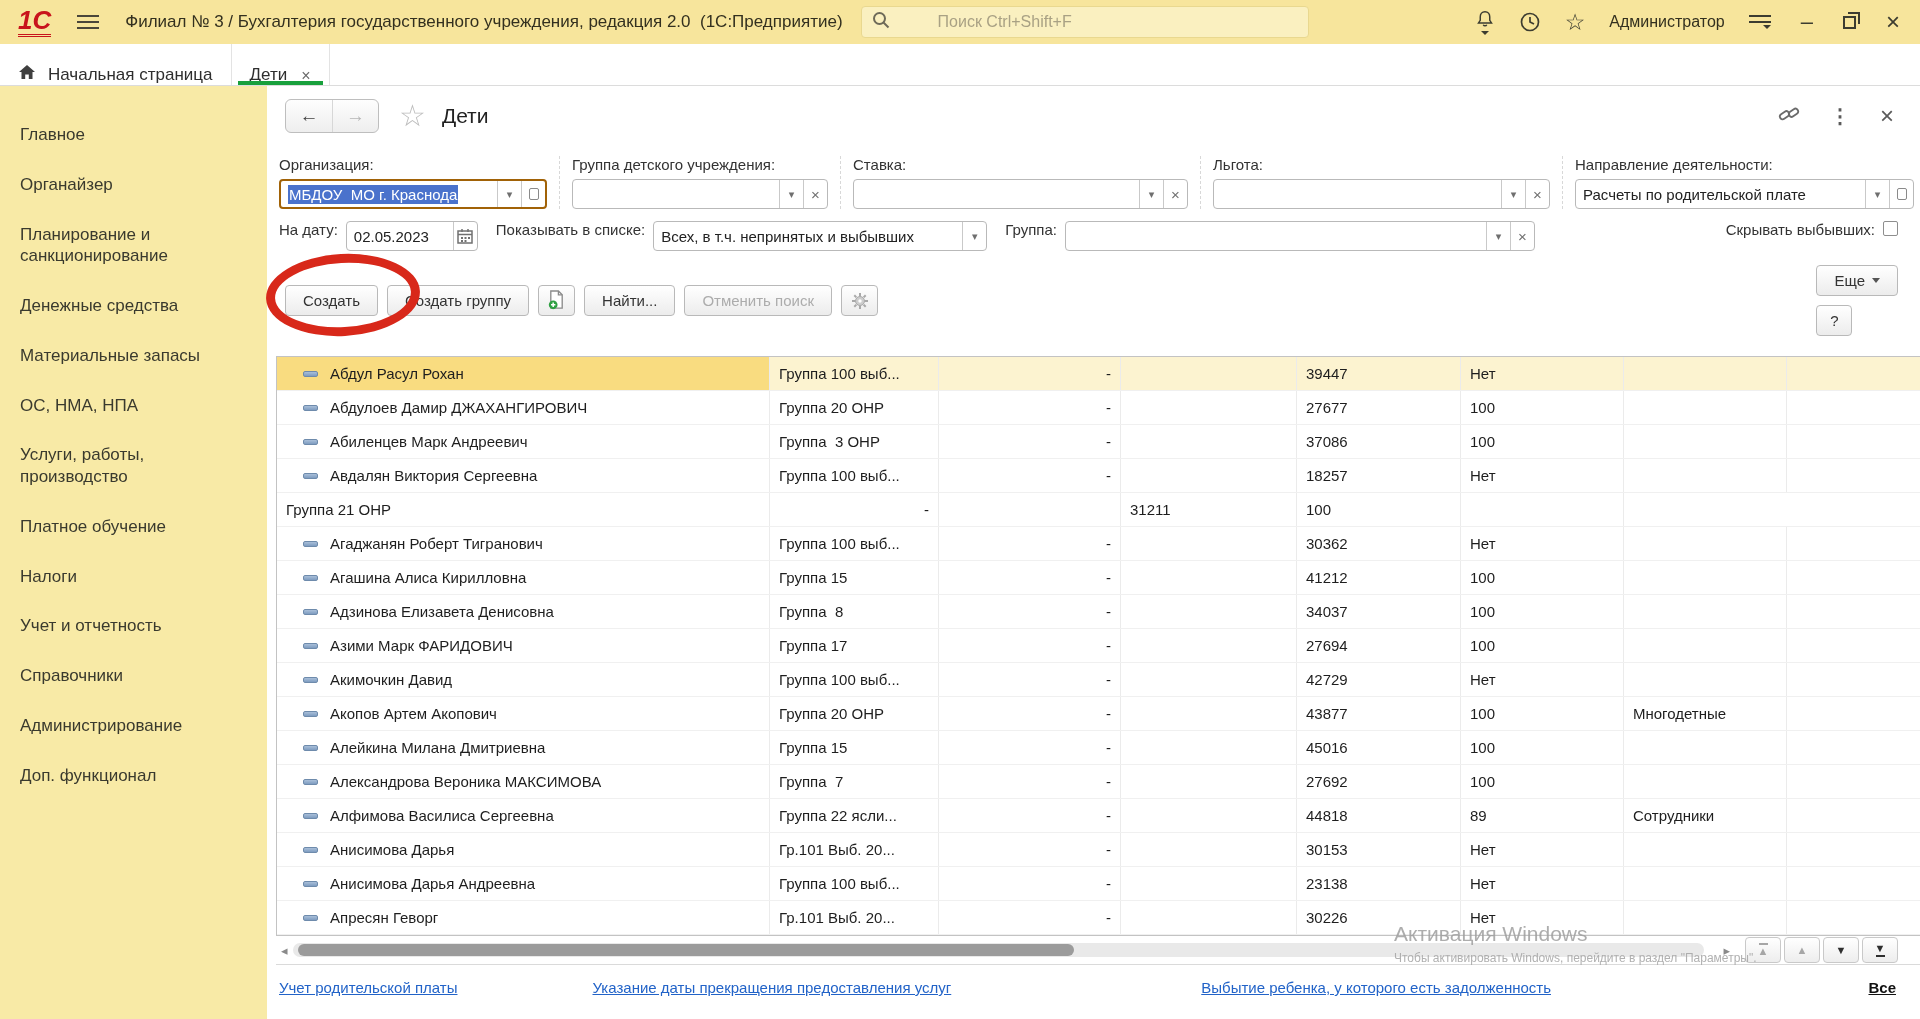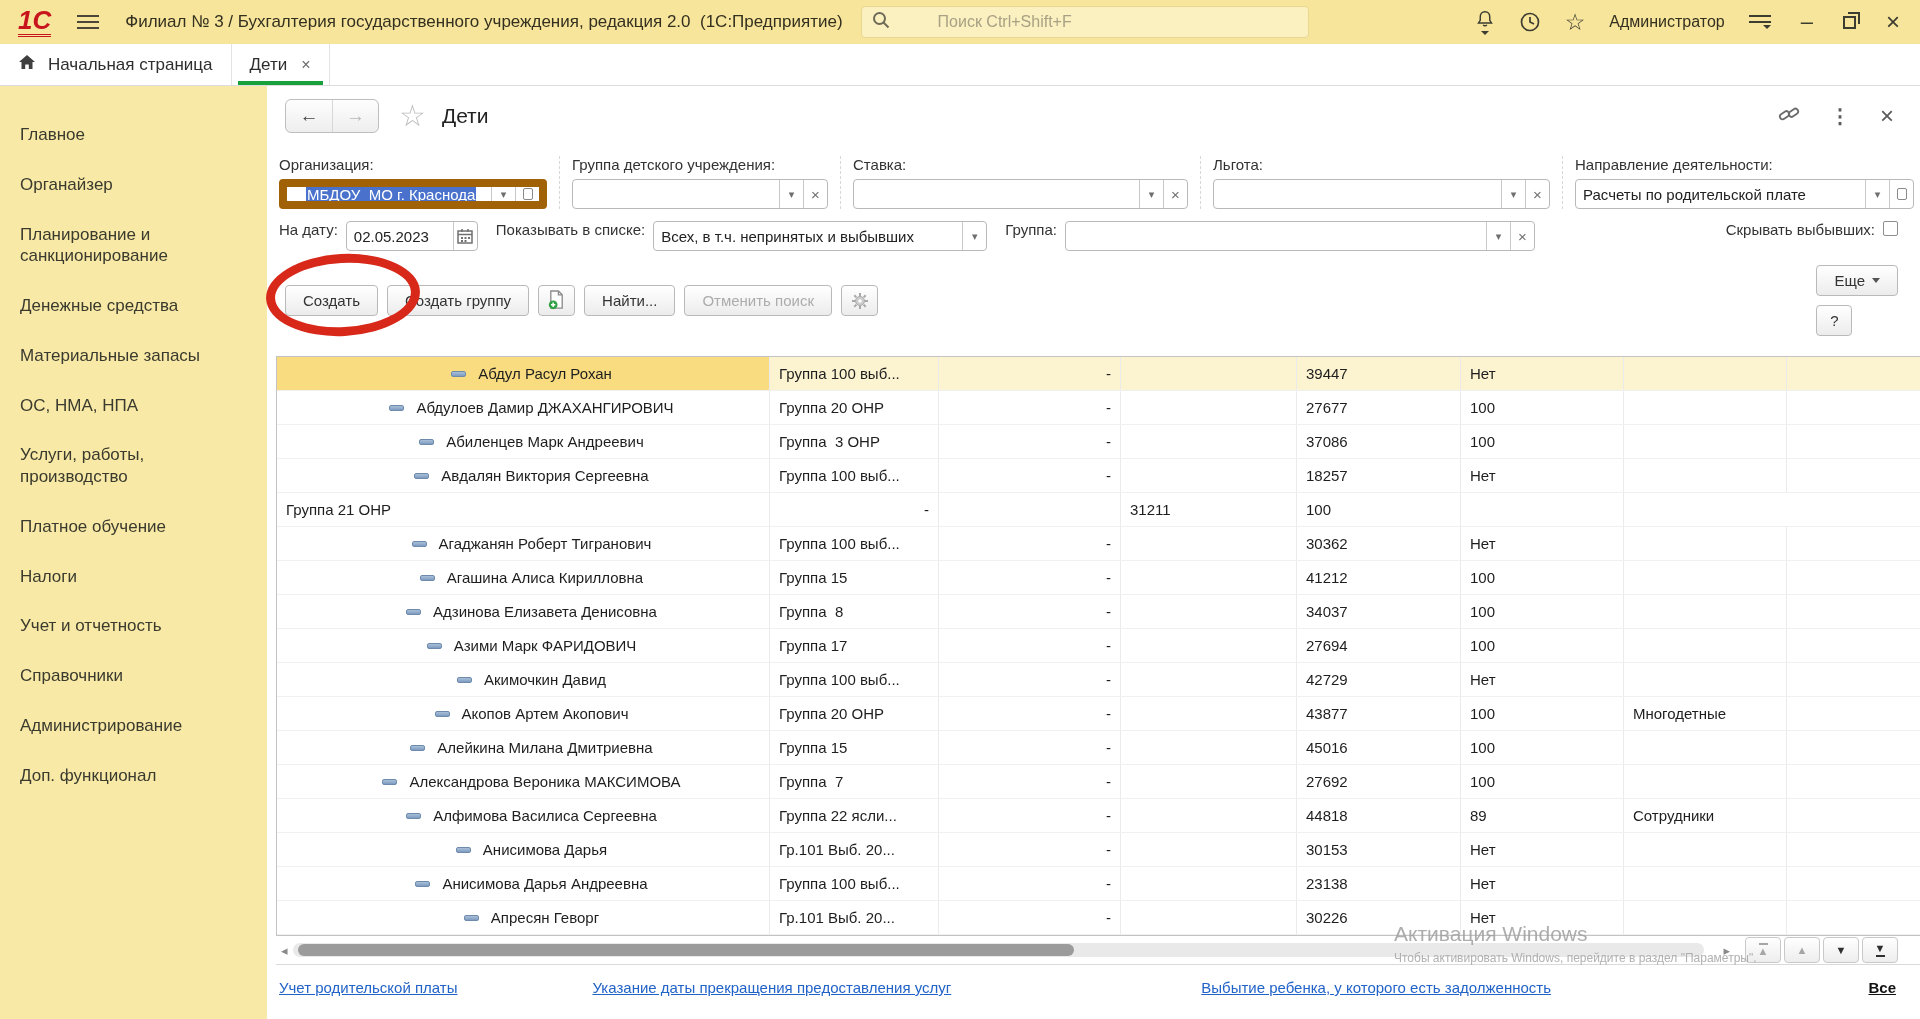--- a/index.html
+++ b/index.html
@@ -25,21 +25,21 @@
   .menu-lines { width:22px; display:flex; flex-direction:column; gap:4px; align-items:stretch; }
   .menu-lines i { height:2px; background:#3C3C30; }
   .win-min { font-size:22px; color:#3C3C30; line-height:0.4; padding:0 6px; }
   .win-restore { width:13px; height:13px; border:2px solid #3C3C30; position:relative; background:transparent; }
   .win-restore::before { content:""; position:absolute; left:3px; top:-6px; width:10px; height:10px;
     border:2px solid #3C3C30; border-bottom:none; border-left:none; }
   .win-close { font-size:24px; color:#3C3C30; line-height:1; padding:0 6px; }
 
   
   .tabsbar { height:42px; background:#fff; border-bottom:1px solid #DCDCDC; display:flex; }
-  .tab { display:flex; align-items:center; padding:0 18px; gap:12px; font-size:17px; color:#2E2E2E;
+  .tab { display:flex; align-items:flex-end; padding:0 18px; gap:12px; font-size:17px; color:#2E2E2E;
     border-right:1px solid #E3E3E3; position:relative; cursor:pointer; }
   .tab.active::after { content:""; position:absolute; left:6px; right:6px; bottom:0; height:4px; background:#18A03C; }
   .tab .x { color:#6B6B6B; font-size:16px; margin-left:2px; }
 
   
   .app { display:flex; height:933px; }
   .sidebar { width:267px; background:#F8EAA6; padding-top:24px; flex:none; }
   .side-item { padding:14px 12px 14px 20px; font-size:17px; color:#3A3A2E; line-height:1.28; cursor:pointer; }
   .panel { flex:1; background:#fff; position:relative; display:flex; flex-direction:column; padding-left:9px; min-width:0; }
 
@@ -55,21 +55,21 @@
   .phead-right { margin-left:auto; display:flex; align-items:center; gap:30px; margin-right:26px; }
   .dots-ic { font-size:20px; color:#5A5A5A; font-weight:bold; }
   .close-ic { font-size:24px; color:#5A5A5A; line-height:1; }
 
   
   .filters1 { display:flex; margin-top:20px; }
   .fgroup { display:flex; flex-direction:column; }
   .fgroup + .fgroup { border-left:1px dashed #D8D8D8; padding-left:12px; margin-left:12px; }
   .flabel { font-size:15px; color:#333; margin-bottom:6px; white-space:nowrap; }
   .combo { height:30px; border:1px solid #B9B9B9; border-radius:4px; background:#fff; display:flex; align-items:stretch; }
-  .combo.focus { border:8px solid #a16207;padding-left:12px; }
+  .combo.focus { border:2px solid #a16207; }
   .combo .val { flex:1; display:flex; align-items:center; padding:0 7px; font-size:15px; color:#222;
     white-space:pre; overflow:hidden; }
   .combo .val .sel { background:#4A72CC; color:#fff; padding:1px 1px; white-space:pre; }
   .seg { width:24px; flex:none; border-left:1px solid #C9C9C9; display:flex; align-items:center;
     justify-content:center; color:#6F6F6F; font-size:11px; cursor:pointer; }
   .seg.xseg { font-size:15px; }
   .copy-ico { width:10px; height:12px; border:1.5px solid #8A8A8A; border-radius:2px; background:#fff; position:relative; }
   .copy-ico::before { content:""; position:absolute; right:-5px; top:-5px; width:9px; height:11px;
     border:1.5px solid #8A8A8A; border-radius:2px; z-index:-1; }
 
@@ -97,21 +97,21 @@
   .th { display:flex; align-items:center; padding:0 9px; font-size:15px; color:#4A4A4A;
     border-right:1px solid #D4D4D4; white-space:nowrap; overflow:hidden; }
   .th:last-child { border-right:none; }
   .th.name { justify-content:space-between; }
   .sort-arrow { color:#555; font-size:15px; }
   .trow { display:grid; grid-template-columns:var(--cols); height:34px; border-bottom:1px solid #F0F0F0;
     font-size:15px; color:#1E1E1E; cursor:pointer; background:#fff; }
   .cell { display:flex; align-items:center; padding:0 9px; border-right:1px solid #EBEBEB;
     white-space:pre; overflow:hidden; }
   .cell:last-child { border-right:none; }
-  .cell-name { padding-left:26px; gap:12px;justify-content:center; }
+  .cell-name { padding-left:26px; gap:12px; }
   .row-icon { width:15px; height:6px; border-radius:2px; flex:none;
     background:linear-gradient(#A9BFD9,#7E9CC0); border:1px solid #6E8BAC; }
   .cell-tutor { justify-content:flex-end; }
   .trow.selected { background:#FCF3D0; }
   .trow.selected .cell-name { background:#F9DC80; }
 
   
   .scrollrow { height:29px; display:flex; align-items:center; border-bottom:1px solid #DADADA; padding-right:22px; }
   .sc-arrow { color:#8A8A8A; font-size:13px; padding:0 5px; }
   .sc-track { flex:1; height:14px; background:#E9E9E9; border-radius:7px; position:relative; margin-right:14px; }

